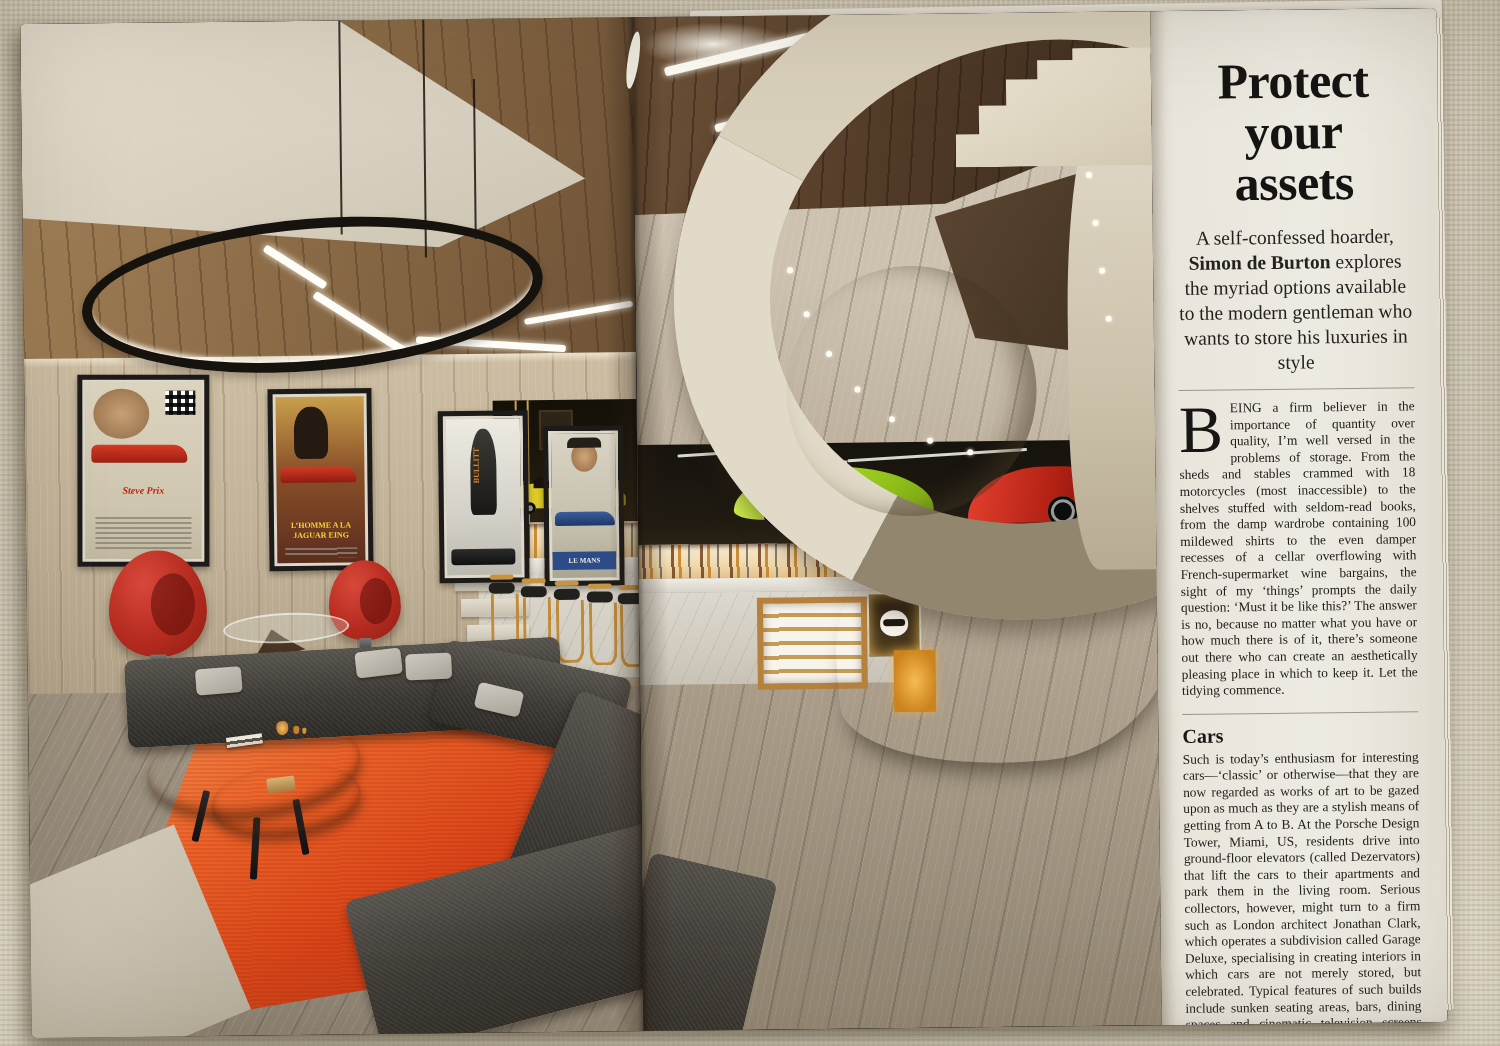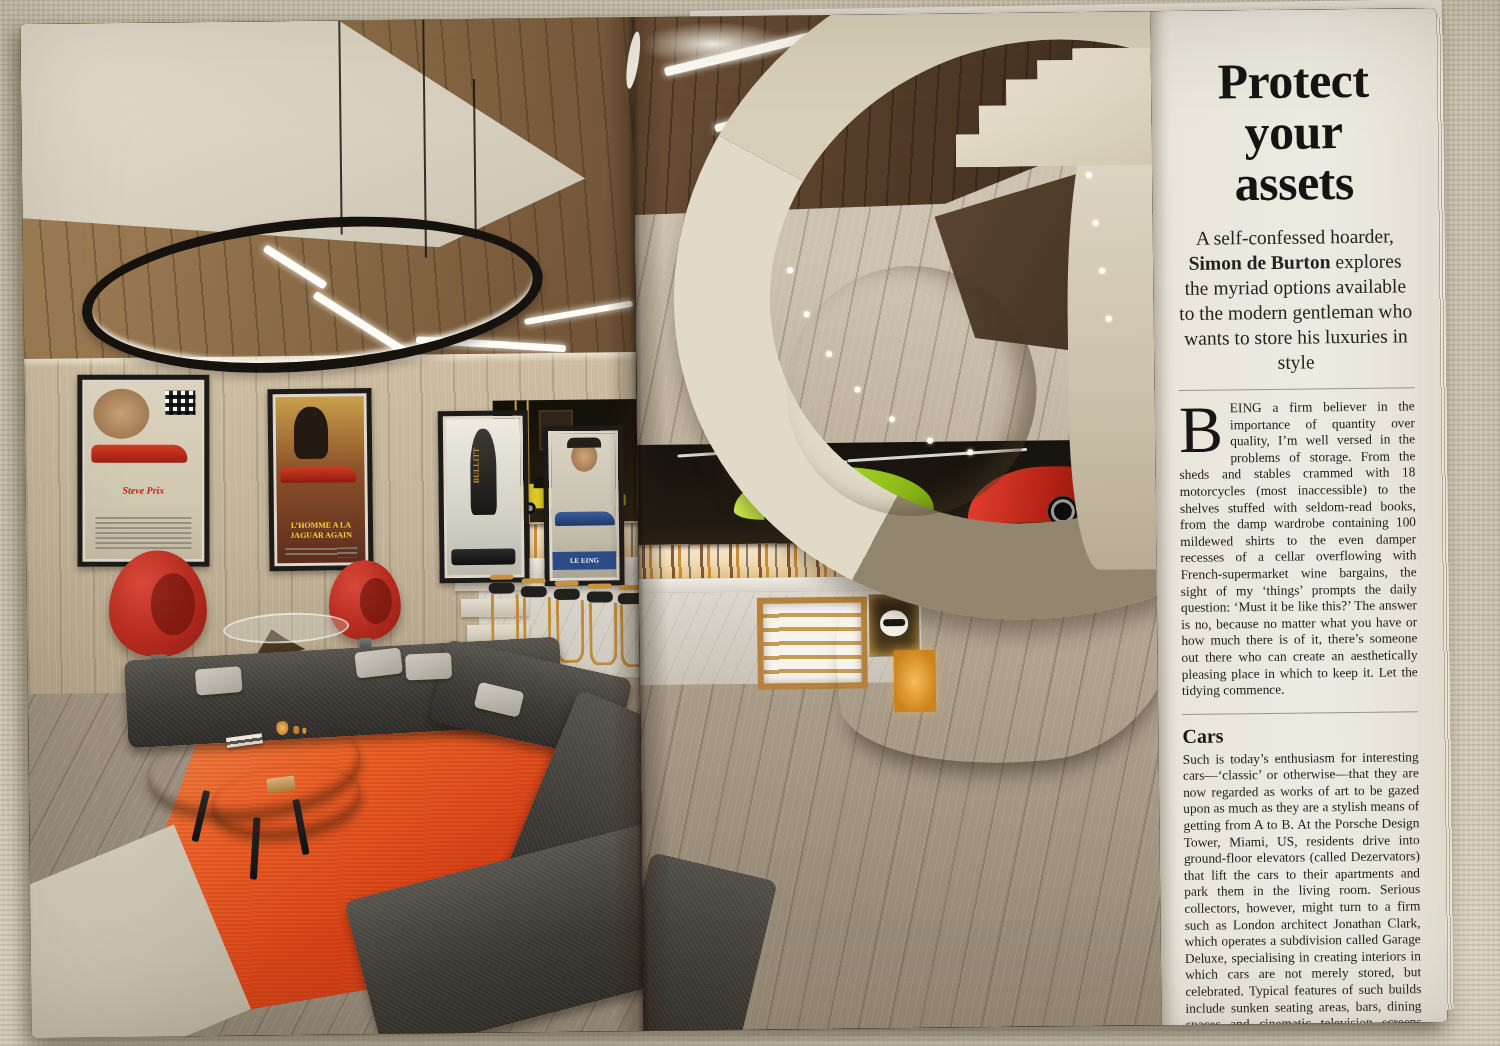--- a/index.html
+++ b/index.html
@@ -221,38 +221,38 @@
           <div class="pshape" style="left:8px;top:6px;width:56px;height:50px;border-radius:50%;background:radial-gradient(#caa176,#8f6b46);"></div>
           <div class="pshape" style="left:6px;top:62px;width:96px;height:18px;border-radius:6px 14px 4px 4px;background:linear-gradient(#d73a24,#9c2012);"></div>
           <div class="poster-title script" style="top:102px;font-size:10px;color:#c02415;">Steve Prix</div>
           <div class="pshape credits" style="left:10px;bottom:8px;right:10px;height:34px;"></div>
         </div>
       </div>
       <div class="poster" style="left:243px;top:368px;width:94px;height:172px;">
         <div class="art" style="background:linear-gradient(180deg,#c89f4c 0%,#8a5028 45%,#5c2d1e 100%);">
           <div class="pshape" style="left:18px;top:10px;width:34px;height:52px;border-radius:45% 45% 20% 20%;background:#241a12;"></div>
           <div class="pshape" style="left:4px;top:70px;width:76px;height:16px;border-radius:8px 16px 4px 4px;background:linear-gradient(#d23a22,#8e1c10);"></div>
-          <div class="poster-title" style="bottom:22px;font-size:8px;color:#f5d23c;line-height:10px;padding:0 4px;">L’HOMME A LA JAGUAR AGAIN</div>
+          <div class="poster-title" style="bottom:22px;font-size:8px;color:#f5d23c;line-height:10px;padding:0 4px;">L’HOMME A LA JAGUAR EING</div>
           <div class="pshape credits" style="left:8px;bottom:5px;right:8px;height:10px;"></div>
         </div>
       </div>
       <div class="poster" style="left:413px;top:392px;width:80px;height:162px;">
         <div class="art" style="background:linear-gradient(180deg,#edeae2 0%,#d4d1c8 60%,#bcb9af 100%);">
           <div class="pshape" style="left:24px;top:10px;width:26px;height:86px;border-radius:45% 45% 12% 12%;background:linear-gradient(#3c3a36,#191816);"></div>
           <div class="poster-title" style="left:-14px;top:42px;font-size:8px;color:#d88324;transform:rotate(-90deg);">BULLITT</div>
           <div class="pshape" style="left:4px;bottom:10px;width:64px;height:16px;border-radius:4px;background:linear-gradient(#2c2c2c,#101010);"></div>
         </div>
       </div>
       <div class="poster" style="left:518px;top:408px;width:70px;height:150px;">
         <div class="art" style="background:linear-gradient(180deg,#d9d4c5 0%,#c2bcab 70%,#aaa492 100%);">
           <div class="pshape" style="left:20px;top:8px;width:26px;height:30px;border-radius:50%;background:radial-gradient(#cfa57a,#93674242);background:radial-gradient(#cfa57a,#936742);"></div>
           <div class="pshape" style="left:16px;top:4px;width:34px;height:10px;border-radius:6px 6px 0 0;background:#23201a;"></div>
           <div class="pshape" style="left:3px;top:78px;width:60px;height:14px;border-radius:6px 12px 2px 2px;background:linear-gradient(#3c5d9c,#1e3766);"></div>
           <div class="pshape" style="left:0;bottom:8px;width:100%;height:18px;background:#2d4b86;"></div>
-          <div class="poster-title" style="bottom:13px;font-size:7px;color:#f2efe6;">LE EING</div>
+          <div class="poster-title" style="bottom:13px;font-size:7px;color:#f2efe6;">LE MANS</div>
         </div>
       </div>
 
       <div class="lp-glasswall">
         <div class="goldpole" style="left:22px;top:0;height:100%;"></div>
         <div class="goldpole" style="left:34px;top:0;height:100%;"></div>
         <div class="pshape" style="left:46px;top:10px;width:30px;height:36px;background:#2e2418;border:2px solid #463categ;border:2px solid #46341f;"></div>
         <div class="ycar"></div>
         <div class="wheel" style="left:30px;bottom:8px;width:12px;height:12px;"></div>
         <div class="wheel" style="left:108px;bottom:8px;width:12px;height:12px;"></div>

